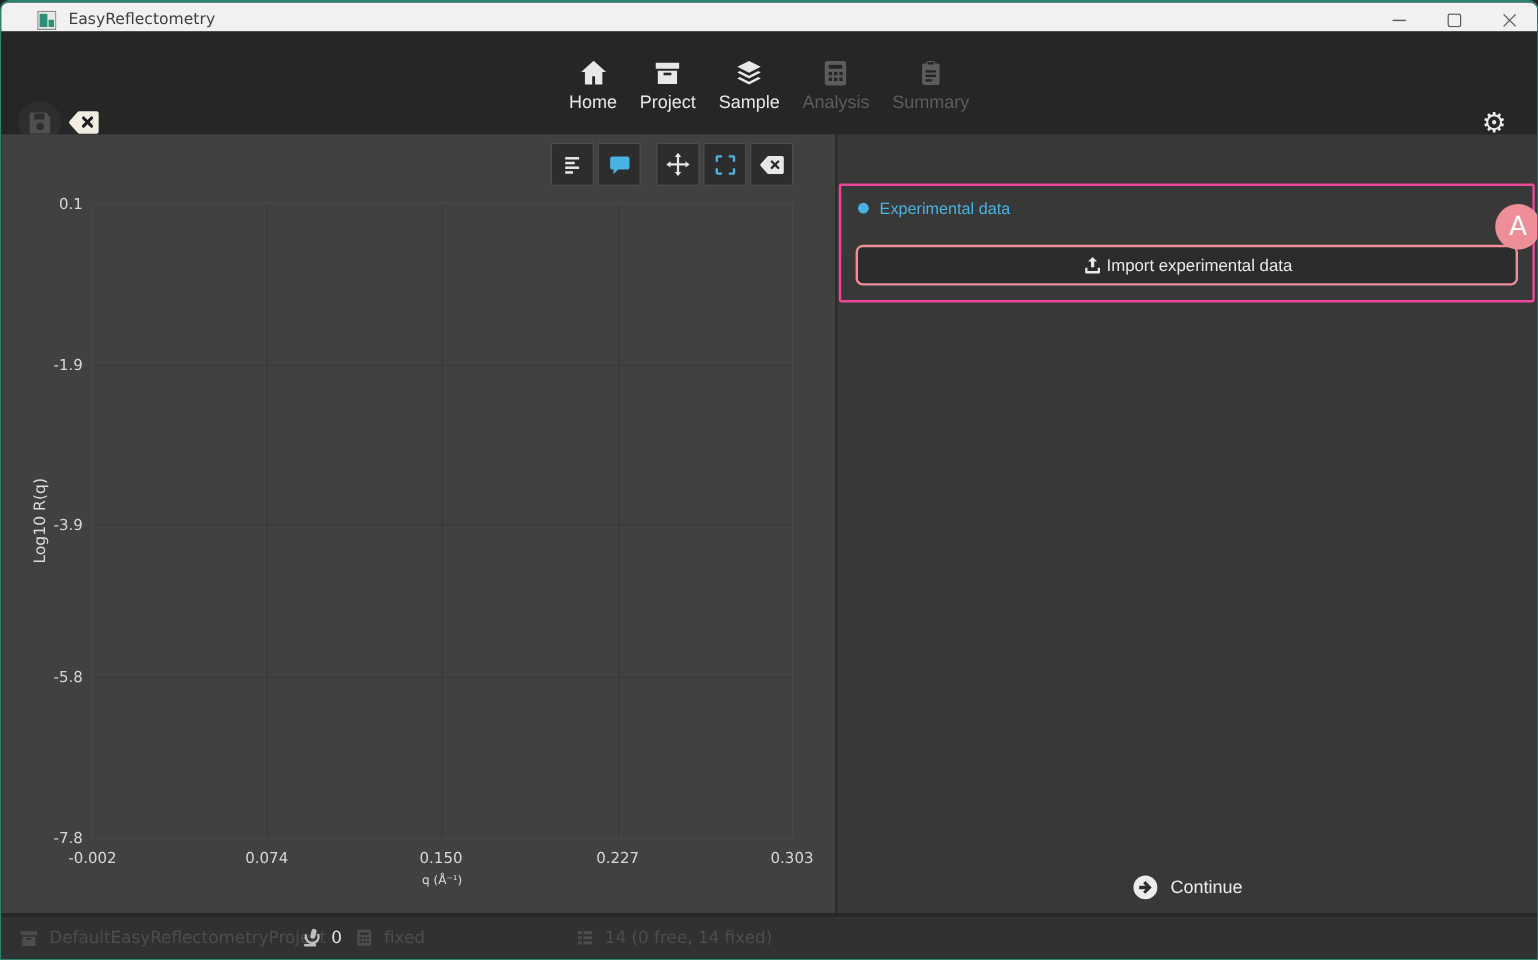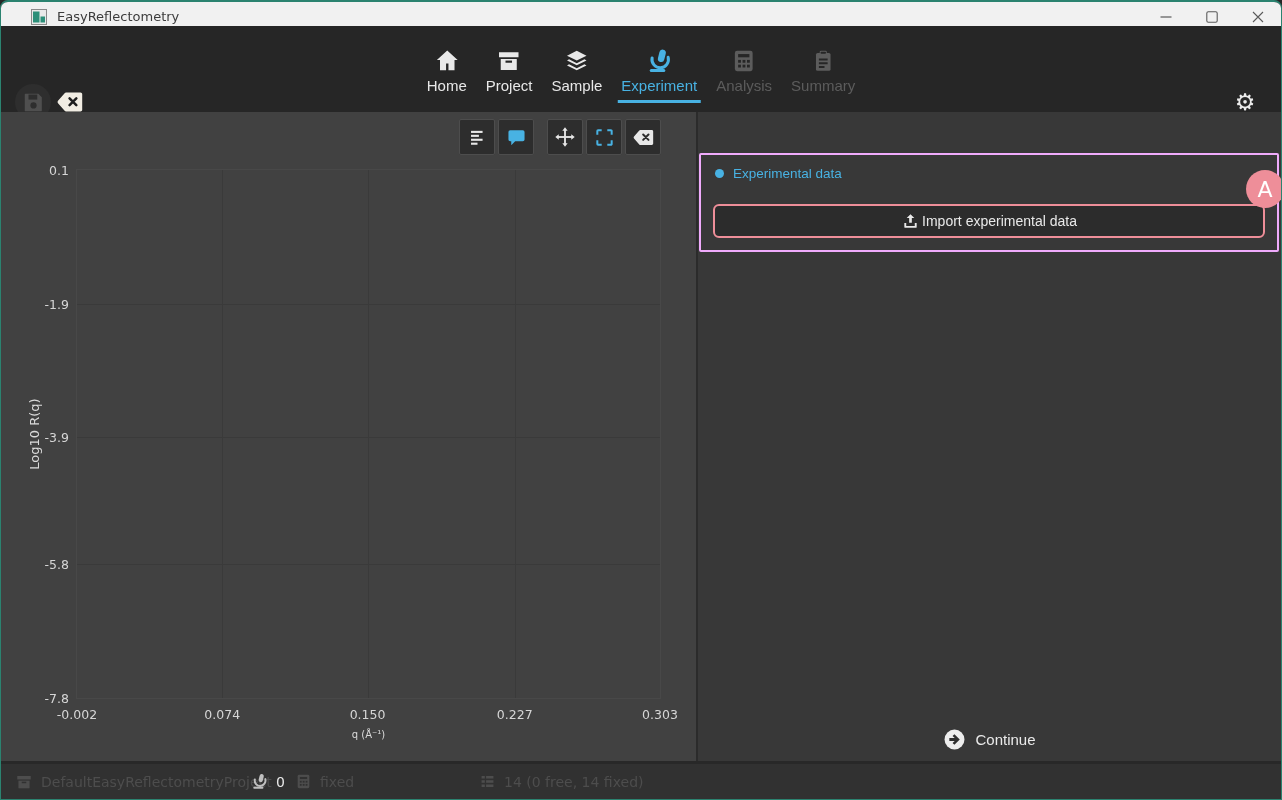--- a/index.html
+++ b/index.html
@@ -42,21 +42,21 @@
   .plot-area { position:absolute; left:75px; top:57px; width:585px; height:530px; border:1px solid #484848; }
   .gridline-v { position:absolute; top:0; bottom:0; width:1px; background:#3a3a3a; }
   .gridline-h { position:absolute; left:0; right:0; height:1px; background:#3a3a3a; }
   .tick-x { position:absolute; bottom:-24px; transform:translateX(-50%); font-size:12.5px; color:#d6d6d6; white-space:nowrap; }
   .tick-y { position:absolute; right:calc(100% + 8px); transform:translateY(-50%); font-size:12.5px; color:#d6d6d6; white-space:nowrap; }
   .x-axis-title { position:absolute; left:75px; width:585px; top:617px; text-align:center; font-size:10px; color:#dadada; }
   .y-axis-title { position:absolute; left:33px; top:322px; transform:translate(-50%,-50%) rotate(-90deg); font-size:13px; color:#dadada; white-space:nowrap; }
 
   
   .tab { position:absolute; left:0; top:0; padding:10px 6px 6px 6px; font-size:14px; font-weight:bold; color:#48b2e3; border-bottom:3px solid #48b2e3; background:none; cursor:default; }
-  .highlight-region { position:absolute; left:1px; top:41px; width:580px; height:99px; border:2px solid #f0abfc; border-radius:2px; }
+  .highlight-region { position:absolute; left:1px; top:41px; width:580px; height:99px; border:2px solid #ec4899; border-radius:2px; }
   .section-header { position:absolute; left:14px; top:11px; display:flex; align-items:center; gap:9px; background:none; border:none; cursor:default; }
   .section-dot { width:9px; height:9px; border-radius:50%; background:#48b2e3; }
   .section-title { font-size:13.5px; color:#48b2e3; }
   .import-btn { position:absolute; left:12px; top:49px; width:552px; height:34px; background:#2c2c2c; border:2px solid #ee8e99; border-radius:6px; display:flex; align-items:center; justify-content:center; gap:2px; color:#e9e9e9; font-size:14px; cursor:default; }
   .badge-a { position:absolute; left:548px; top:58px; width:38px; height:38px; border-radius:50%; background:#ee8e99; color:#fff; font-size:22px; display:flex; align-items:center; justify-content:center; }
   .badge-a::after { content:""; position:absolute; left:6px; bottom:-2px; width:10px; height:10px; background:#ee8e99; transform:rotate(45deg); z-index:-1; }
   .continue-btn { position:absolute; left:0; right:0; top:616px; display:flex; align-items:center; justify-content:center; gap:9px; background:none; border:none; color:#eaeaea; font-size:15px; cursor:default; }
 
   
   .statusbar { position:absolute; left:0; right:0; bottom:0; height:38px; background:#313131; border-top:3px solid #282828; }
@@ -134,30 +134,20 @@
       </button>
       <button class="nav-item">
         <span class="nav-icon">
           <svg width="28" height="26" viewBox="0 0 24 24">
               <path d="M12 2.6 21 7.1 12 11.6 3 7.1z" fill="currentColor"></path>
               <path d="M4.9 10.4 3 11.5l9 4.5 9-4.5-1.9-1.1L12 14z" fill="currentColor"></path>
               <path d="M4.9 15 3 16.1l9 4.5 9-4.5L19.1 15 12 18.6z" fill="currentColor"></path>
             </svg>
         </span>
         <span class="nav-label">Sample</span>
-      </button>
-      <button class="nav-item active">
-        <span class="nav-icon">
-          <svg width="27" height="26" viewBox="0 0 24 24">
-              <rect x="11.4" y="1.4" width="6" height="11.6" rx="3" transform="rotate(14 14.4 7.2)" fill="currentColor"></rect>
-              <path d="M5.4 9.2a7.6 7.6 0 1 0 14.8-.6" fill="none" stroke="currentColor" stroke-width="2.8" stroke-linecap="round"></path>
-              <rect x="3.2" y="19.4" width="14.4" height="2.8" rx="1.4" fill="currentColor"></rect>
-            </svg>
-        </span>
-        <span class="nav-label">Experiment</span>
       </button>
       <button class="nav-item disabled">
         <span class="nav-icon">
           <svg width="26" height="26" viewBox="0 0 24 24">
               <rect x="3.8" y="2.6" width="16.4" height="18.8" rx="2" fill="currentColor"></rect>
               <rect x="6.8" y="5.6" width="10.4" height="3" fill="#262626"></rect>
               <rect x="6.8" y="11" width="2.6" height="2.6" fill="#262626"></rect>
               <rect x="10.9" y="11" width="2.6" height="2.6" fill="#262626"></rect>
               <rect x="15" y="11" width="2.6" height="2.6" fill="#262626"></rect>
               <rect x="6.8" y="15.4" width="2.6" height="2.6" fill="#262626"></rect>

